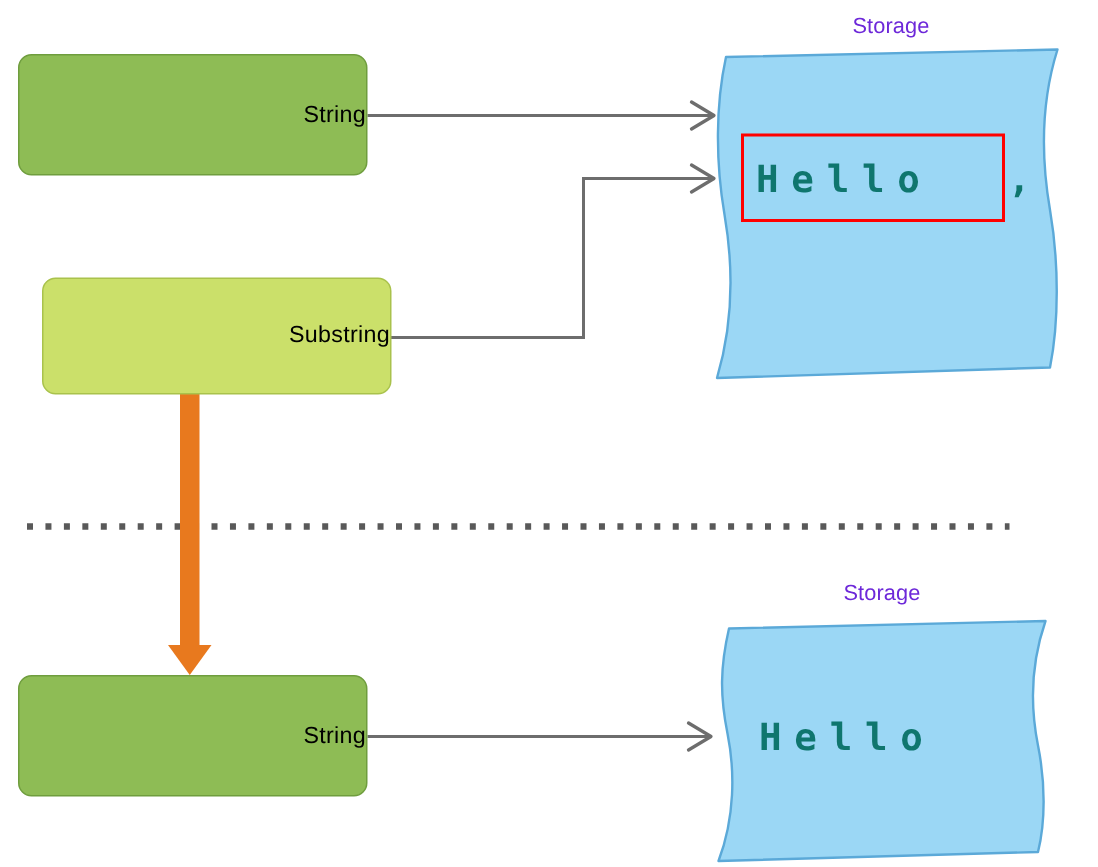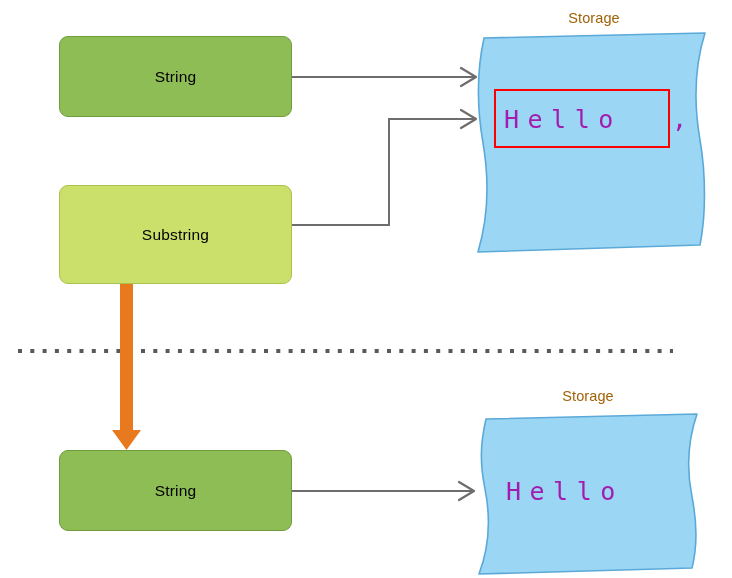--- a/index.html
+++ b/index.html
@@ -23,41 +23,41 @@
     top: 0;
     width: 732px;
     height: 578px;
   }
   .node-box {
     position: absolute;
     box-sizing: border-box;
     border-radius: 9px;
     display: flex;
     align-items: center;
-    justify-content: center;
+    justify-content: flex-end;
     font-size: 15.5px;
     color: #000000;
     letter-spacing: 0.2px;
-    margin-left: 47px;
   }
   .storage-label {
     position: absolute;
     font-size: 14.5px;
-    color: #a16207;
+    color: #6d28d9;
     text-align: center;
     letter-spacing: 0.1px;
     white-space: nowrap;
   }
   .mono-text {
     position: absolute;
     font-family: "DejaVu Sans Mono", "Liberation Mono", monospace;
     font-size: 25px;
-    color: #a21caf;
+    color: #0f766e;
     letter-spacing: 8.5px;
     white-space: pre;
+    font-weight: bold;
   }
 </style>
 </head>
 <body>
 
 <div id="canvas">
 
   <svg class="layer" viewBox="0 0 732 578">
 
     <path d="M 484,38
@@ -98,21 +98,21 @@
       <path d="M 112,430 L 141,430 L 126.5,450 Z" fill="#e8791e"></path>
     </g>
 
   </svg>
 
   <div class="node-box" style="left:12px; top:36px; width:233px; height:81px;
               background:#8ebc55; border:1.4px solid #6f9d3e;">
     <span>String</span>
   </div>
 
-  <div class="node-box" style="left:12px; top:185px; width:233px; height:99px;
+  <div class="node-box" style="left:28px; top:185px; width:233px; height:78px;
               background:#cbe06a; border:1.4px solid #a9c24c;">
     <span>Substring</span>
   </div>
 
   <div class="node-box" style="left:12px; top:450px; width:233px; height:81px;
               background:#8ebc55; border:1.4px solid #6f9d3e;">
     <span>String</span>
   </div>
 
   <div class="storage-label" style="left:484px; top:10px; width:220px;">Storage</div>

